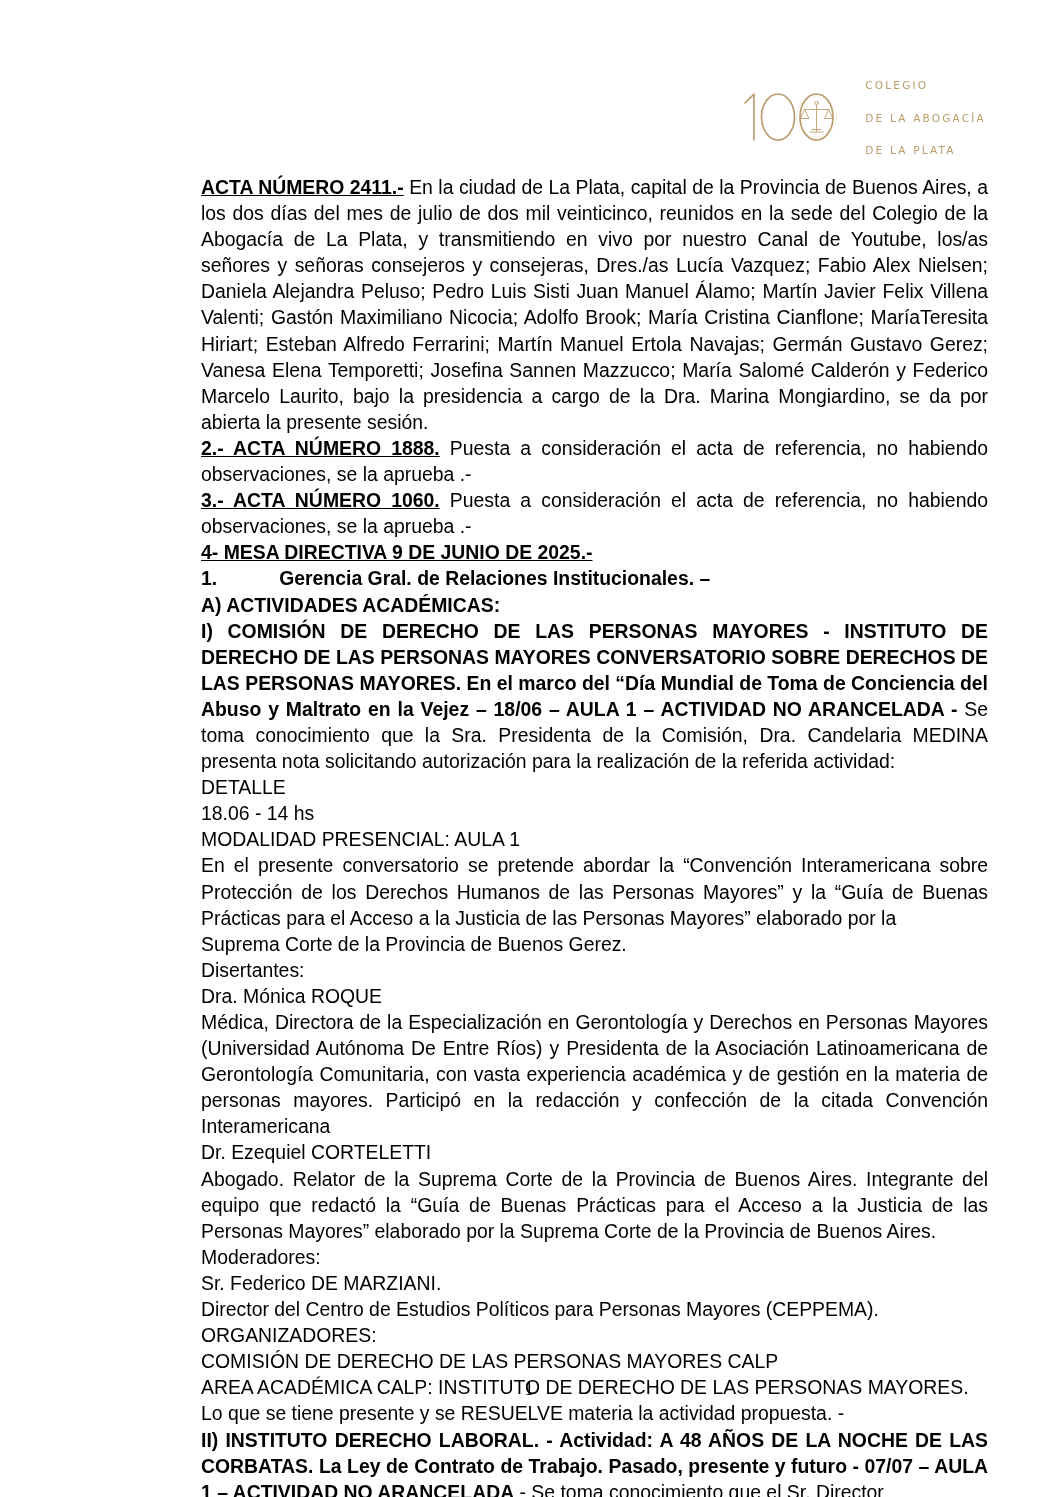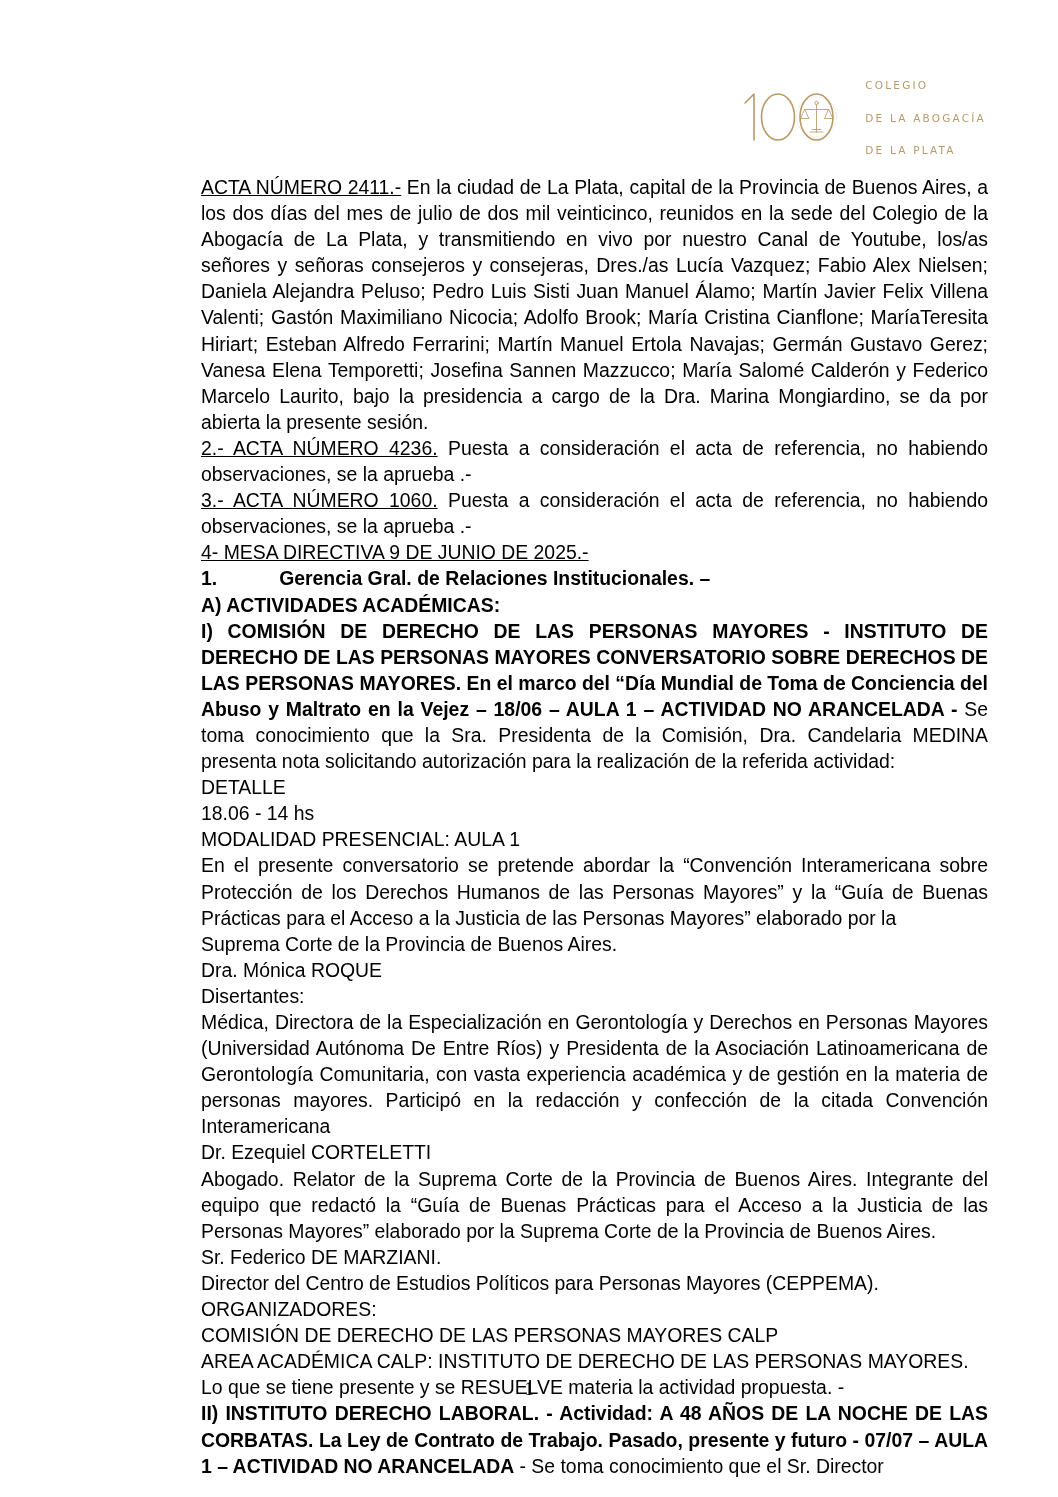--- a/index.html
+++ b/index.html
@@ -63,21 +63,21 @@
     font-size: 19.4px;
     line-height: 26.1px;
     text-align: justify;
     text-justify: inter-word;
     hyphens: none;
   }
   .doc-body p.nojust {
     text-align: left;
   }
   b, .b { font-weight: bold; }
-  .bu { font-weight: normal; text-decoration: underline; }
+  .bu { font-weight: bold; text-decoration: underline; }
   .tabgap { display: inline-block; width: 62px; }
 
   
   .page-number {
     position: absolute;
     left: 0;
     right: 0;
     top: 1378px;
     text-align: center;
     font-family: "Liberation Serif", serif;
@@ -114,52 +114,53 @@
       <span>COLEGIO</span>
       <span>DE LA ABOGACÍA</span>
       <span>DE LA PLATA</span>
     </div>
   </div>
 
   <div class="doc-body">
 
     <p><span class="bu">ACTA NÚMERO 2411.-</span><span> En la ciudad de La Plata, capital de la Provincia de Buenos Aires, a los dos días del mes de julio de dos mil veinticinco, reunidos en la sede del Colegio de la Abogacía de La Plata, y transmitiendo en vivo por nuestro Canal de Youtube, los/as señores y señoras consejeros y consejeras, Dres./as Lucía Vazquez; Fabio Alex Nielsen; Daniela Alejandra Peluso; Pedro Luis Sisti Juan Manuel Álamo; Martín Javier Felix Villena Valenti; Gastón Maximiliano Nicocia; Adolfo Brook; María Cristina Cianflone; MaríaTeresita Hiriart;  Esteban Alfredo Ferrarini; Martín Manuel Ertola Navajas; Germán Gustavo Gerez; Vanesa Elena Temporetti; Josefina Sannen Mazzucco; María Salomé Calderón y Federico Marcelo Laurito, bajo la presidencia a cargo de la Dra. Marina Mongiardino, se da por abierta la presente sesión.</span></p>
 
-    <p><span class="bu">2.- ACTA NÚMERO 4236.</span><span> Puesta a consideración el acta de referencia, no habiendo observaciones, se la aprueba .-</span></p>
+    <p><span class="bu">2.- ACTA NÚMERO 1888.</span><span> Puesta a consideración el acta de referencia, no habiendo observaciones, se la aprueba .-</span></p>
 
     <p><span class="bu">3.- ACTA NÚMERO 1060.</span><span> Puesta a consideración el acta de referencia, no habiendo observaciones, se la aprueba .-</span></p>
 
     <p class="nojust"><span class="bu">4- MESA DIRECTIVA 9 DE JUNIO DE 2025.-</span></p>
 
     <p class="nojust"><span class="b">1.</span><span class="tabgap"></span><span class="b">Gerencia Gral. de Relaciones Institucionales. –</span></p>
 
     <p class="nojust"><span class="b">A) ACTIVIDADES ACADÉMICAS:</span></p>
 
     <p><span class="b">I) COMISIÓN DE DERECHO DE LAS PERSONAS MAYORES - INSTITUTO DE DERECHO DE LAS PERSONAS MAYORES CONVERSATORIO SOBRE DERECHOS DE LAS PERSONAS MAYORES. En el marco del “Día Mundial de Toma de Conciencia del Abuso y Maltrato en la Vejez – 18/06 – AULA 1 – ACTIVIDAD NO ARANCELADA - </span><span> Se toma conocimiento que la Sra. Presidenta de la Comisión, Dra. Candelaria MEDINA presenta nota solicitando autorización para la realización de la referida actividad:</span></p>
 
     <p class="nojust"><span>DETALLE</span></p>
 
     <p class="nojust"><span>18.06 - 14 hs</span></p>
 
     <p class="nojust"><span>MODALIDAD PRESENCIAL:  AULA 1</span></p>
 
     <p><span>En el presente conversatorio se pretende abordar la “Convención Interamericana sobre Protección de los Derechos Humanos de las Personas Mayores” y la “Guía de Buenas Prácticas para el Acceso a la Justicia de las Personas Mayores” elaborado por la</span></p>
 
-    <p class="nojust"><span>Suprema Corte de la Provincia de Buenos Aires.</span></p>
+    <p class="nojust"><span>Suprema Corte de la Provincia de Buenos Gerez.</span></p>
+
+    <p class="nojust"><span>Disertantes:</span></p>
 
     <p class="nojust"><span>Dra. Mónica ROQUE</span></p>
-
-    <p class="nojust"><span>Disertantes:</span></p>
 
     <p><span>Médica, Directora de la Especialización en Gerontología y Derechos en Personas Mayores (Universidad Autónoma De Entre Ríos) y Presidenta de la Asociación Latinoamericana de Gerontología Comunitaria, con vasta experiencia académica y de gestión en la materia de personas mayores.  Participó en la redacción y confección de la citada Convención Interamericana</span></p>
 
     <p class="nojust"><span>Dr. Ezequiel CORTELETTI</span></p>
 
     <p><span>Abogado. Relator de la Suprema Corte de la Provincia de Buenos Aires. Integrante del equipo que redactó la “Guía de Buenas Prácticas para el Acceso a la Justicia de las Personas Mayores” elaborado por la Suprema Corte de la Provincia de Buenos Aires.</span></p>
 
+    <p class="nojust"><span>Moderadores:</span></p>
 
     <p class="nojust"><span>Sr. Federico DE MARZIANI.</span></p>
 
     <p class="nojust"><span>Director del Centro de Estudios Políticos para Personas Mayores (CEPPEMA).</span></p>
 
     <p class="nojust"><span>ORGANIZADORES:</span></p>
 
     <p class="nojust"><span>COMISIÓN DE DERECHO DE LAS PERSONAS MAYORES CALP</span></p>
 
     <p class="nojust"><span>AREA ACADÉMICA CALP: INSTITUTO DE DERECHO DE LAS PERSONAS MAYORES.</span></p>

